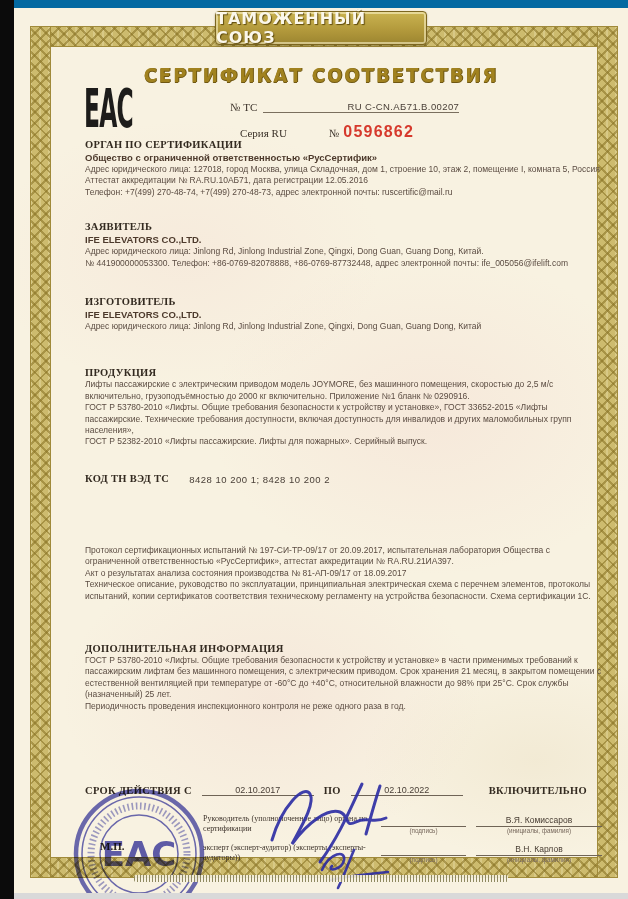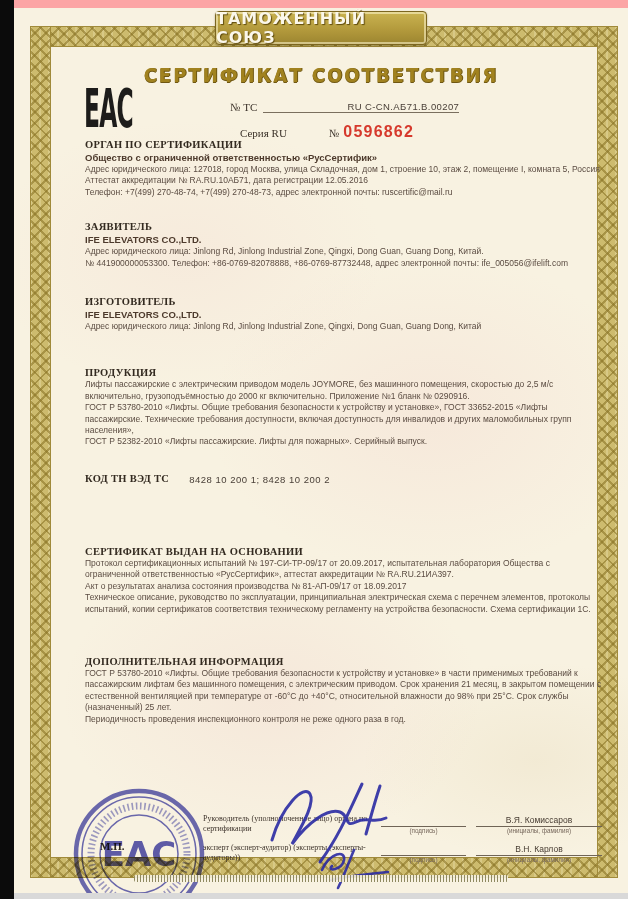--- a/index.html
+++ b/index.html
@@ -1,17 +1,17 @@
 <!DOCTYPE html>
 <html lang="ru"><head>
 <meta charset="utf-8">
 <style>
   * { margin:0; padding:0; box-sizing:border-box; }
   html,body { width:628px; height:899px; overflow:hidden; background:#3d3d3d; }
-  #stage { position:relative; width:628px; height:899px; background:#fca5a5; overflow:hidden;
+  #stage { position:relative; width:628px; height:899px; background:#0369a1; overflow:hidden;
            font-family:"Liberation Serif", serif; }
   .edge-left { position:absolute; left:0; top:0; width:14px; height:899px; background:#0b0b0b; }
   .edge-bottom { position:absolute; left:14px; right:0; bottom:0; height:6px; background:#d9d9d9; }
 
   
   .doc { position:absolute; left:14px; top:8px; width:614px; height:885px;
          background-color:#f8f2e1;
          background-image:
            radial-gradient(ellipse 320px 220px at 28% 28%, rgba(233,168,175,.10), transparent 62%),
            radial-gradient(ellipse 360px 260px at 68% 46%, rgba(233,168,175,.13), transparent 62%),
@@ -172,33 +172,39 @@
         <p class="body-p">ГОСТ Р 52382-2010 «Лифты пассажирские. Лифты для пожарных». Серийный выпуск.</p>
       </div>
 
       <div class="gap-d code-row">
         <span class="sec-h">КОД ТН ВЭД ТС</span>
         <span class="code-val">8428 10 200 1; 8428 10 200 2</span>
       </div>
 
 
       <div class="gap-f">
-        <div class="sec-h">СЕРТИФИКАТ ВЫДАН НА ОСНОВАНИИ</div>
         <p class="body-p">Протокол сертификационных испытаний № 197-СИ-ТР-09/17 от 20.09.2017, испытательная лаборатория Общества с ограниченной ответственностью «РусСертифик», аттестат аккредитации № RA.RU.21ИА397.</p>
         <p class="body-p">Акт о результатах анализа состояния производства № 81-АП-09/17 от 18.09.2017</p>
         <p class="body-p">Техническое описание, руководство по эксплуатации, принципиальная электрическая схема с перечнем элементов, протоколы испытаний, копии сертификатов соответствия техническому регламенту на устройства безопасности. Схема сертификации 1С.</p>
       </div>
 
       <div class="gap-g">
         <div class="sec-h">ДОПОЛНИТЕЛЬНАЯ ИНФОРМАЦИЯ</div>
         <p class="body-p">ГОСТ Р 53780-2010 «Лифты. Общие требования безопасности к устройству и установке» в части применимых требований к пассажирским лифтам без машинного помещения, с электрическим приводом. Срок хранения 21 месяц, в закрытом помещении с естественной вентиляцией при температуре от -60°С до +40°С, относительной влажности до 98% при 25°С. Срок службы (назначенный) 25 лет.</p>
         <p class="body-p">Периодичность проведения инспекционного контроля не реже одного раза в год.</p>
       </div>
     </div>
 
+    <div class="validity-row">
+      <span class="lbl">СРОК ДЕЙСТВИЯ С</span>
+      <span class="validity-date">02.10.2017</span>
+      <span class="lbl">ПО</span>
+      <span class="validity-date">02.10.2022</span>
+      <span class="lbl incl">ВКЛЮЧИТЕЛЬНО</span>
+    </div>
 
     <div class="mp">М.П.</div>
 
     <svg class="stamp" viewBox="0 0 134 134">
       <g fill="none" stroke="#4343b0" opacity="0.78">
         <circle cx="67" cy="67" r="63" stroke-width="4.5"></circle>
         <circle cx="67" cy="67" r="57" stroke-width="1.5"></circle>
         <circle cx="67" cy="67" r="39" stroke-width="1.5"></circle>
         <circle cx="67" cy="67" r="48" stroke-width="7" stroke-dasharray="1.6,2.6" opacity="0.65"></circle>
       </g>

